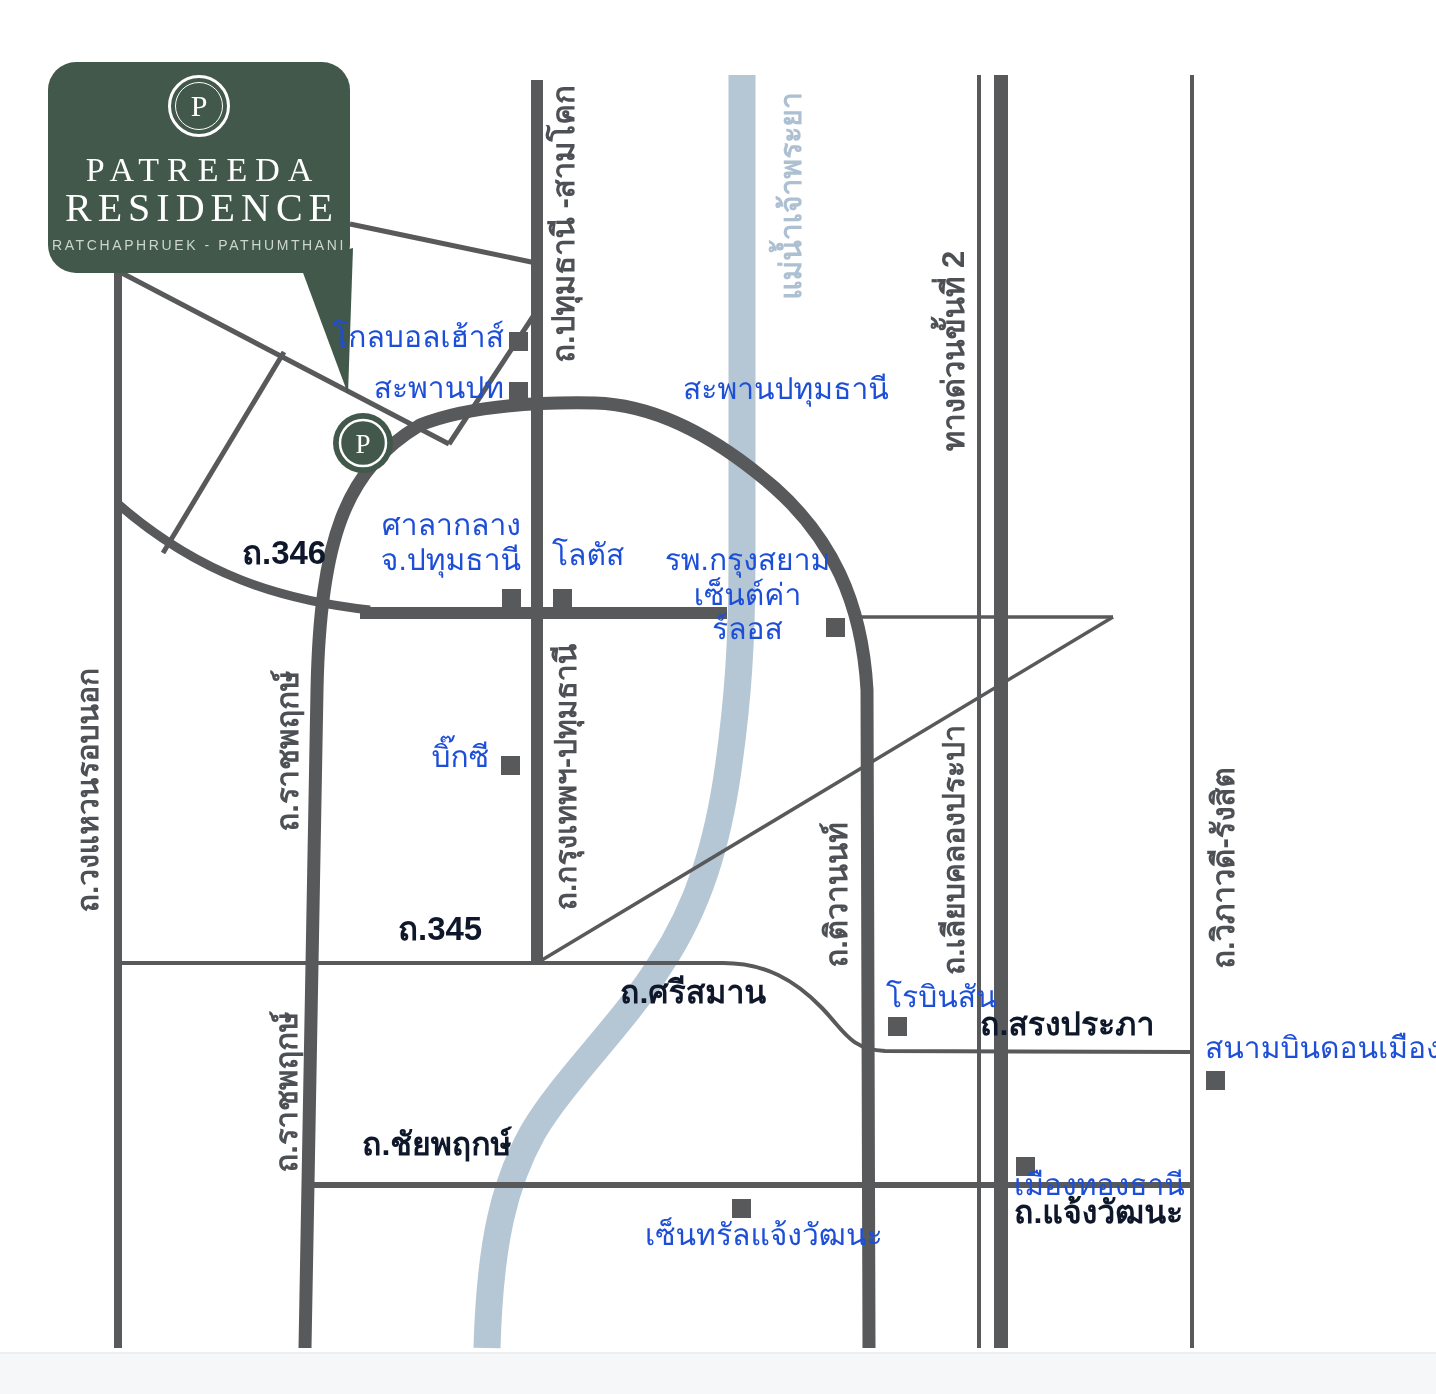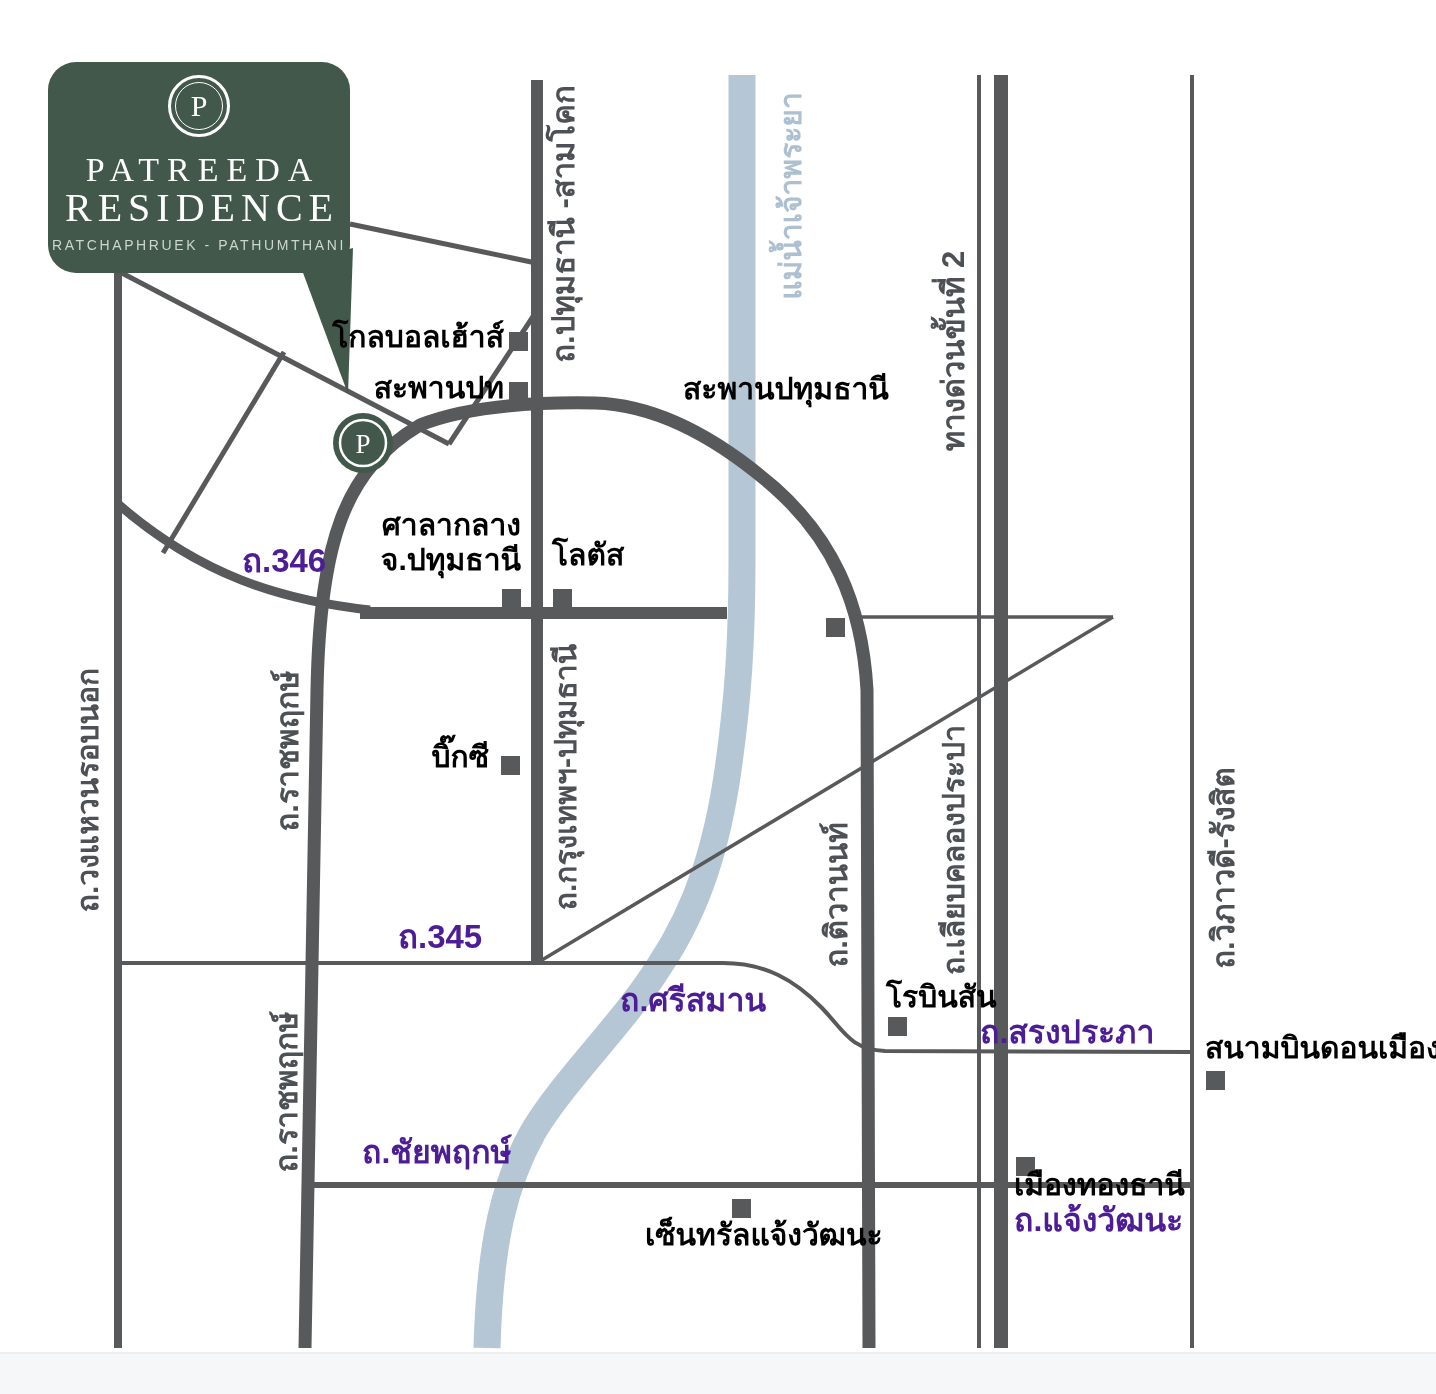--- a/index.html
+++ b/index.html
@@ -2,24 +2,24 @@
 <html><head>
 <meta charset="utf-8">
 <style>
   html,body{margin:0;padding:0;background:#ffffff;}
   .stage{
     position:relative;width:1436px;height:1394px;overflow:hidden;
     background:#ffffff;font-family:"Liberation Sans",sans-serif;
   }
   .stage svg{position:absolute;left:0;top:0;}
   .lbl{
-    position:absolute;color:#000000;font-size:30px;line-height:1.15;
-    white-space:nowrap;font-family:"Liberation Sans",sans-serif;font-weight:bold;
+    position:absolute;color:#1d4ed8;font-size:30px;line-height:1.15;
+    white-space:nowrap;font-family:"Liberation Sans",sans-serif;
   }
-  .lbl.bold{font-weight:bold;color:#4c1d95;margin-top:8px;}
+  .lbl.bold{font-weight:bold;color:#0f172a;}
   .lbl.right{text-align:right;}
   .lbl.center{text-align:center;white-space:normal;}
   .vert{
     position:absolute;transform:translate(-50%,-50%) rotate(-90deg);
     font-weight:bold;color:#4d5055;font-size:31px;white-space:nowrap;
     font-family:"Liberation Sans",sans-serif;
   }
   .vert.riverlbl{color:#adc0d1;}
   .logo-box{
     position:absolute;left:48px;top:62px;width:302px;height:211px;
@@ -117,20 +117,24 @@
   </div>
 
   <div class="lbl right" style="right:932px;top:320px;">โกลบอลเฮ้าส์</div>
   <div class="lbl right" style="right:932px;top:371px;">สะพานปท</div>
   <div class="lbl" style="left:683px;top:372px;">สะพานปทุมธานี</div>
   <div class="lbl right" style="right:915px;top:508px;">
     <span>ศาลากลาง</span><br>
     <span>จ.ปทุมธานี</span>
   </div>
   <div class="lbl" style="left:552px;top:538px;">โลตัส</div>
+  <div class="lbl center" style="left:660px;top:543px;width:175px;">
+    <span>รพ.กรุงสยาม</span><br>
+    <span>เซ็นต์ค่าร์ลอส</span>
+  </div>
   <div class="lbl right" style="right:947px;top:740px;">บิ๊กซี</div>
   <div class="lbl" style="left:886px;top:980px;">โรบินสัน</div>
   <div class="lbl" style="left:1205px;top:1031px;">สนามบินดอนเมือง</div>
   <div class="lbl" style="left:1014px;top:1168px;">เมืองทองธานี</div>
   <div class="lbl" style="left:645px;top:1218px;">เซ็นทรัลแจ้งวัฒนะ</div>
 
   <div class="lbl bold" style="left:242px;top:534px;font-size:33px;">ถ.346</div>
   <div class="lbl bold" style="left:398px;top:910px;font-size:33px;">ถ.345</div>
   <div class="lbl bold" style="left:620px;top:974px;font-size:32px;">ถ.ศรีสมาน</div>
   <div class="lbl bold" style="left:980px;top:1006px;font-size:32px;">ถ.สรงประภา</div>

